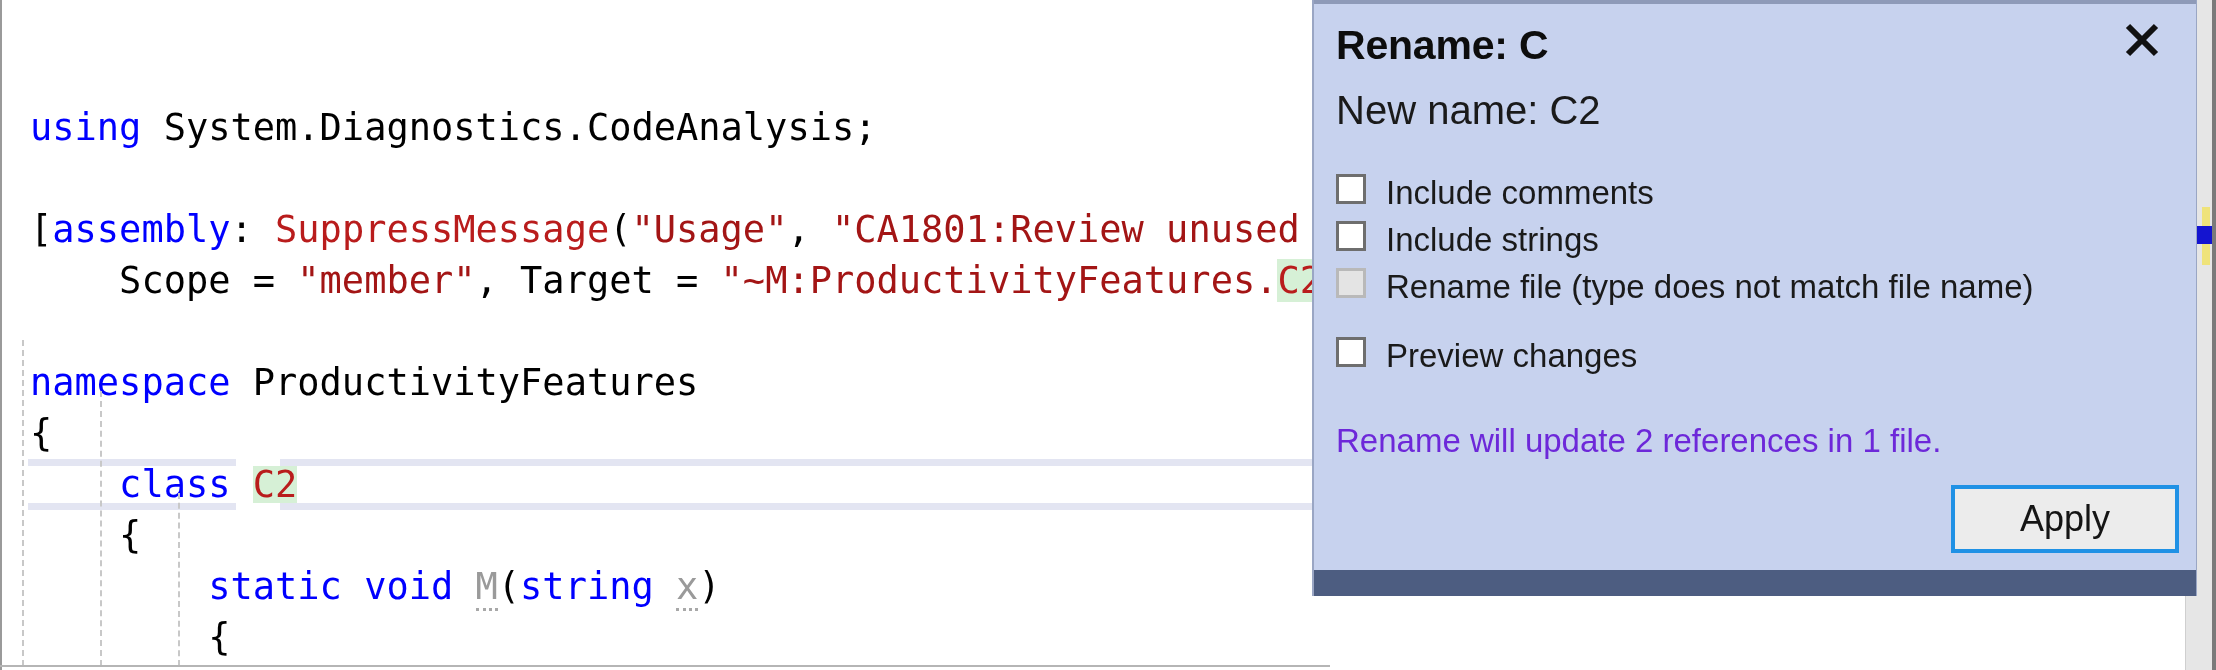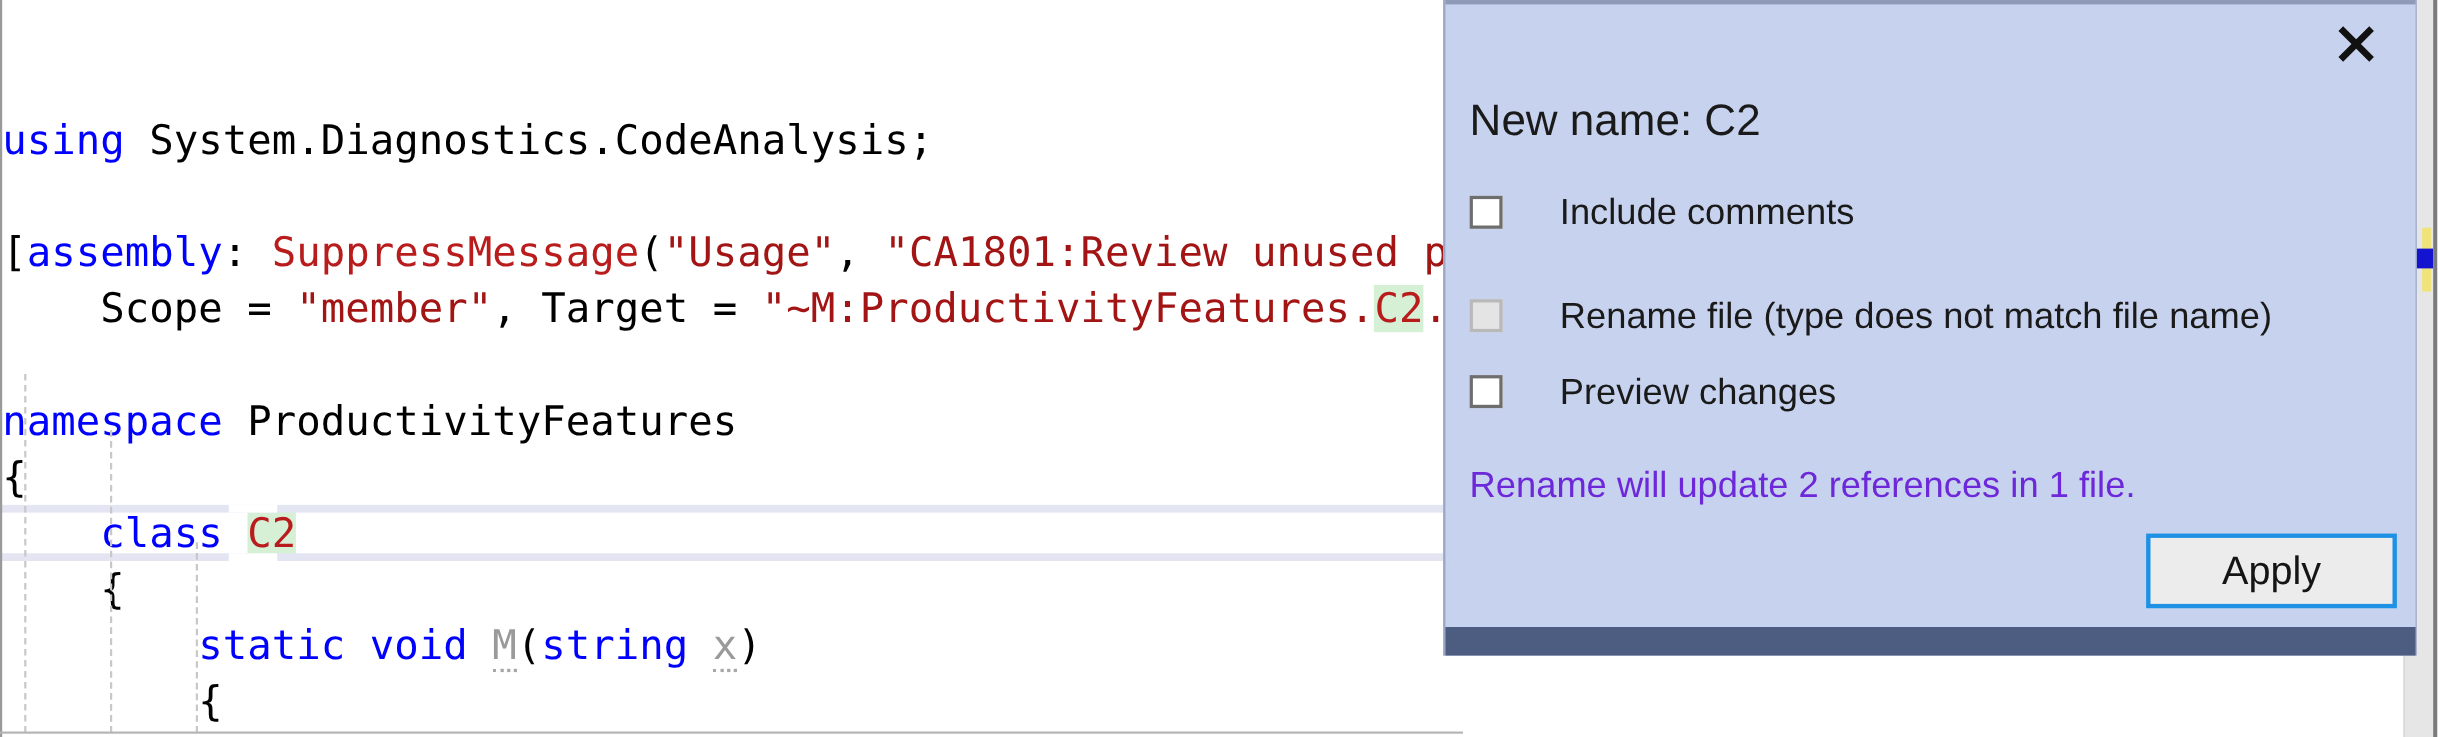--- a/index.html
+++ b/index.html
@@ -25,20 +25,21 @@
     position: absolute;
     left: 0; top: 0;
     width: 2004px;
     height: 670px;
     background: #ffffff;
     font-family: "DejaVu Sans Mono", "Liberation Mono", monospace;
     font-size: 37px;
     line-height: 51px;
     white-space: pre;
     overflow: hidden;
+    padding-left: 28px;
   }
   .code-line {
     position: relative;
     height: 51px;
     padding-left: 2px;
     white-space: pre;
   }
   
   .kw       { color: #0000ff; }
   .type     { color: #b91c1c; }
@@ -177,23 +178,22 @@
     top: 88px;
     font-size: 40px;
     color: #1a1a1a;
     font-family: "Liberation Sans", sans-serif;
   }
 
   .checkbox-row {
     position: absolute;
     left: 22px;
     display: flex;
-    align-items: center;
+    align-items: flex-start;
     height: 38px;
-    gap: 32px;
   }
   .cbox {
     width: 30px;
     height: 30px;
     border: 3px solid #6e6e6e;
     background: #ffffff;
     box-sizing: border-box;
     flex: 0 0 auto;
     cursor: pointer;
   }
@@ -256,34 +256,39 @@
 
   <div id="scrollbar">
     <div id="scroll-marker-band"></div>
     <div id="scroll-marker-dot"></div>
   </div>
   <div id="screen-right-edge"></div>
 
   <div id="rename-dialog">
     <div id="dialog-top-edge"></div>
 
+    <div id="dialog-title">Rename: C</div>
 
     <div id="close-button">
       <svg width="40" height="40" viewBox="0 0 40 40" aria-hidden="true">
         <path d="M6 6 L34 34 M34 6 L6 34" stroke="#111111" stroke-width="6" stroke-linecap="butt"></path>
       </svg>
     </div>
 
     <div id="new-name-line">New name: C2</div>
 
     <div class="checkbox-row" id="row-include-comments">
       <span class="cbox"></span>
       <span class="cbox-label">Include comments</span>
     </div>
 
+    <div class="checkbox-row" id="row-include-strings">
+      <span class="cbox"></span>
+      <span class="cbox-label">Include strings</span>
+    </div>
 
     <div class="checkbox-row" id="row-preview-changes">
       <span class="cbox"></span>
       <span class="cbox-label">Preview changes</span>
     </div>
 
     <div class="checkbox-row" id="row-rename-file">
       <span class="cbox disabled"></span>
       <span class="cbox-label">Rename file (type does not match file name)</span>
     </div>

